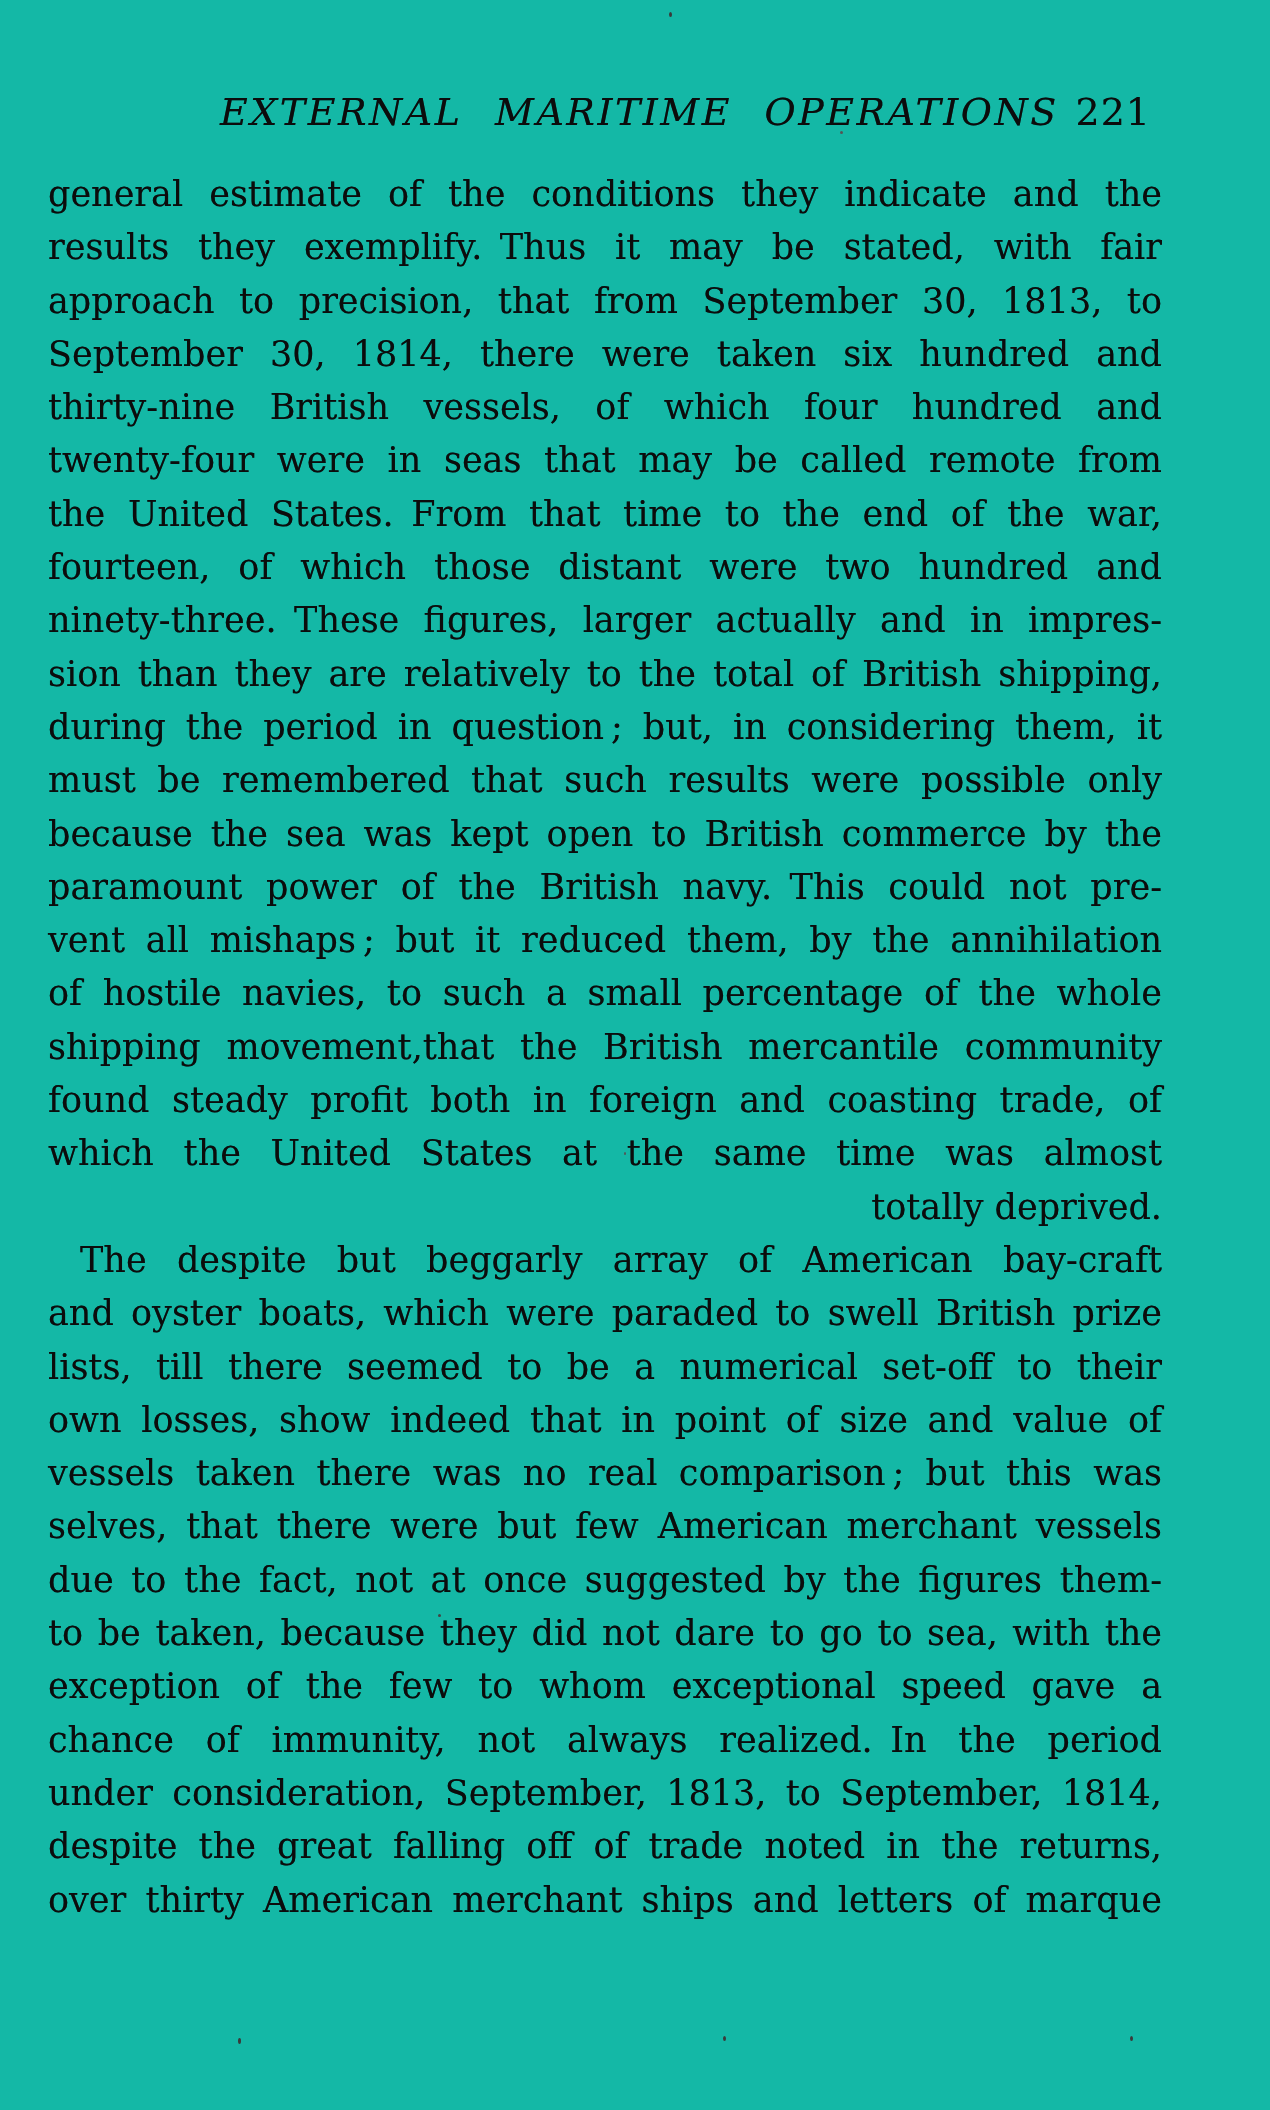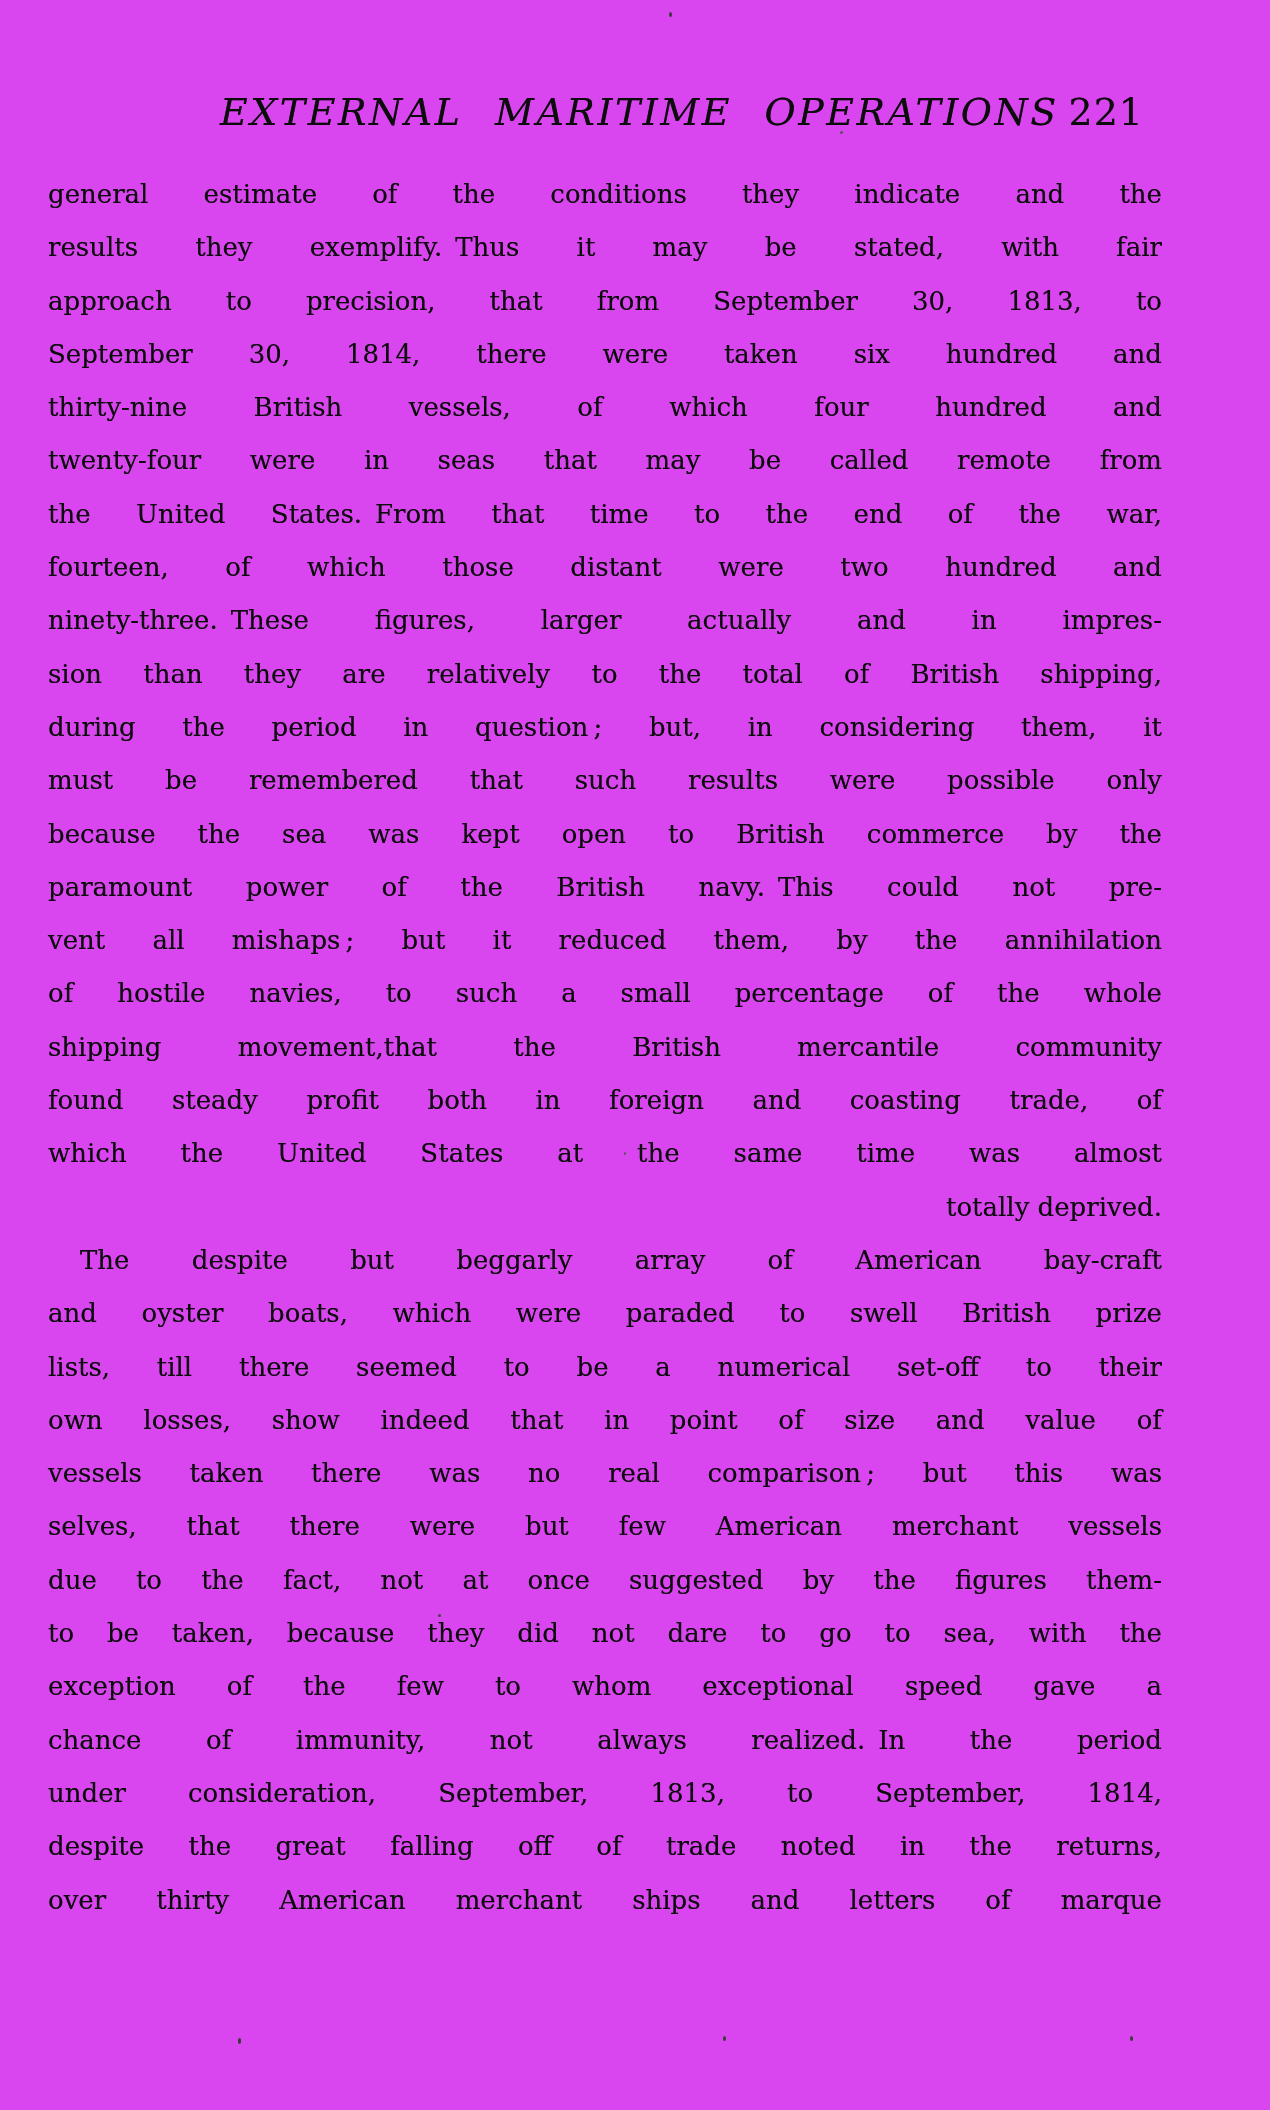--- a/index.html
+++ b/index.html
@@ -1,20 +1,20 @@
 <!DOCTYPE html>
 <html><head>
 <meta charset="utf-8">
 <style>
   html, body { margin: 0; padding: 0; background: #ffffff; }
   .page {
     position: relative;
     width: 1270px;
     height: 2110px;
-    background: #d946ef;
+    background: #14b8a6;
     overflow: hidden;
     font-family: "DejaVu Serif", serif;
     color: #0c0c0c;
     text-shadow: 0 0 0.6px rgba(0,0,0,0.5);
   }
   .running-head {
     position: absolute;
     top: 90px;
     left: 48px;
     width: 1114px;
@@ -25,30 +25,30 @@
     position: absolute;
     left: 172px;
     top: 0;
     font-style: italic;
     letter-spacing: 2.5px;
     word-spacing: 18px;
     white-space: nowrap;
   }
   .head-page {
     position: absolute;
-    right: 18px;
+    right: 11px;
     top: 0;
     letter-spacing: 1px;
   }
   .text-block {
     position: absolute;
     top: 168px;
     left: 48px;
     width: 1114px;
-    font-size: 26px;
+    font-size: 35px;
     line-height: 53.3px;
   }
   .line {
     height: 53.3px;
     text-align: justify;
     text-align-last: justify;
     white-space: normal;
   }
   .line.par-end {
     text-align: right;

